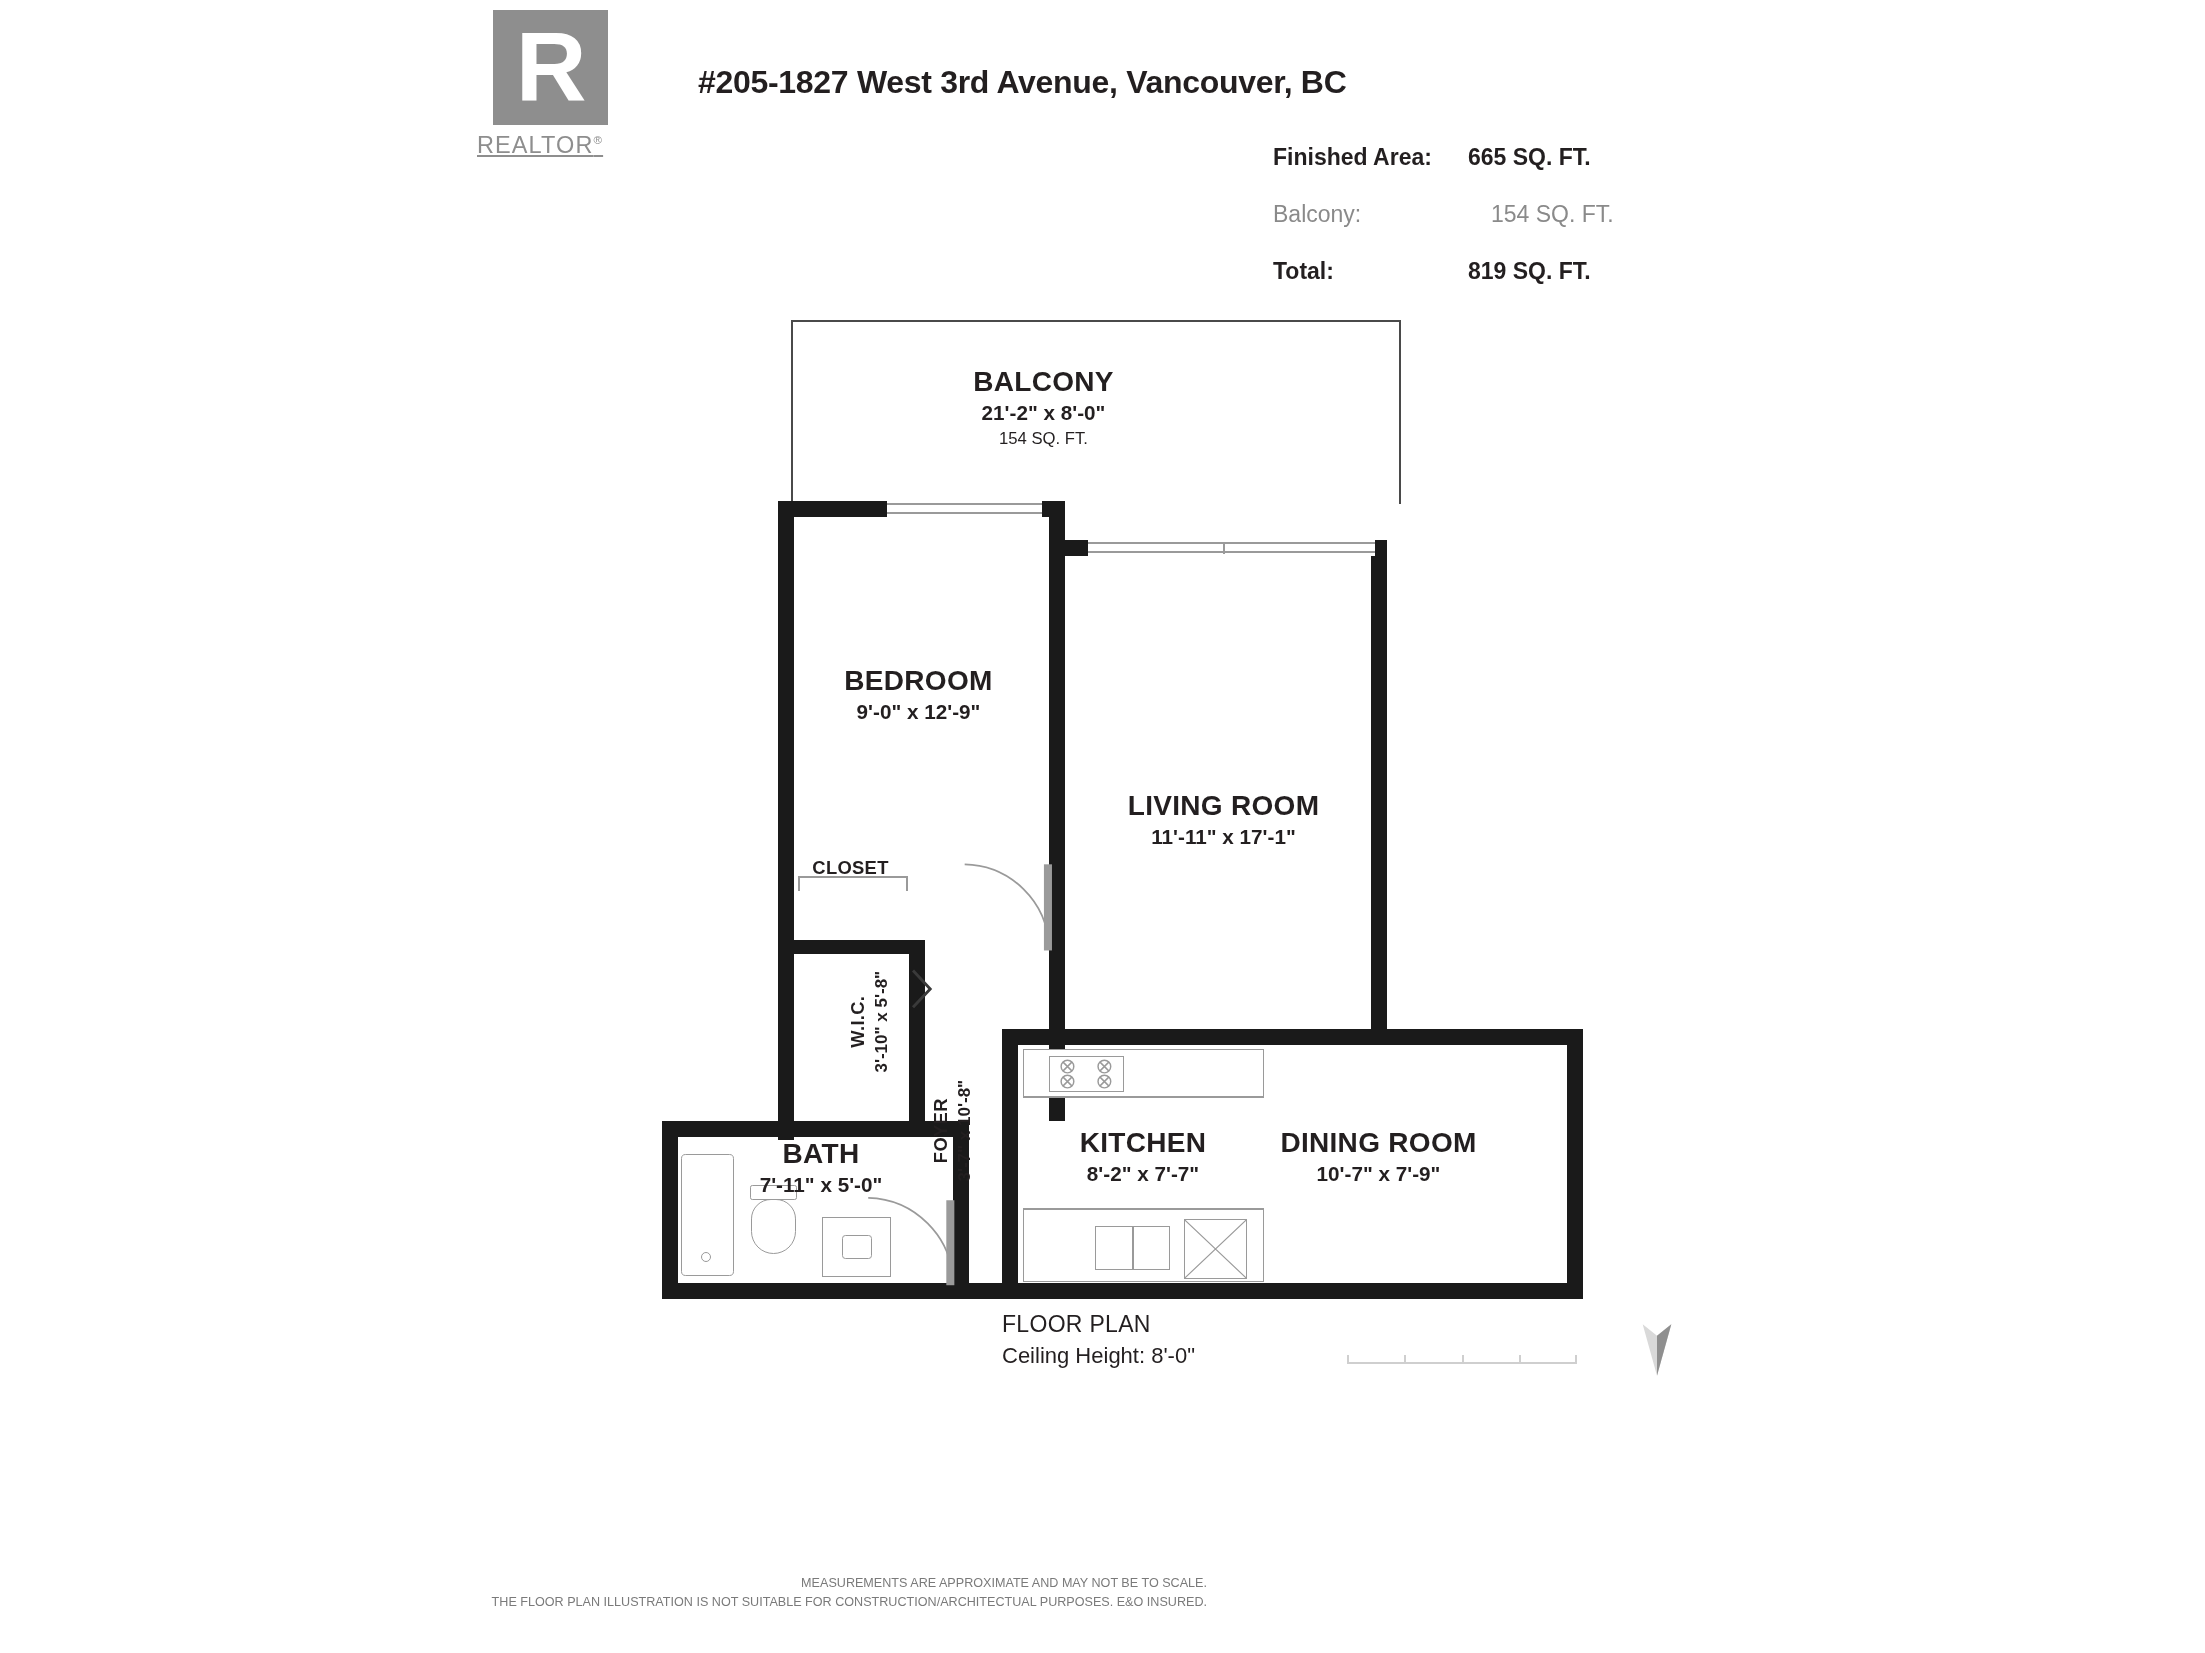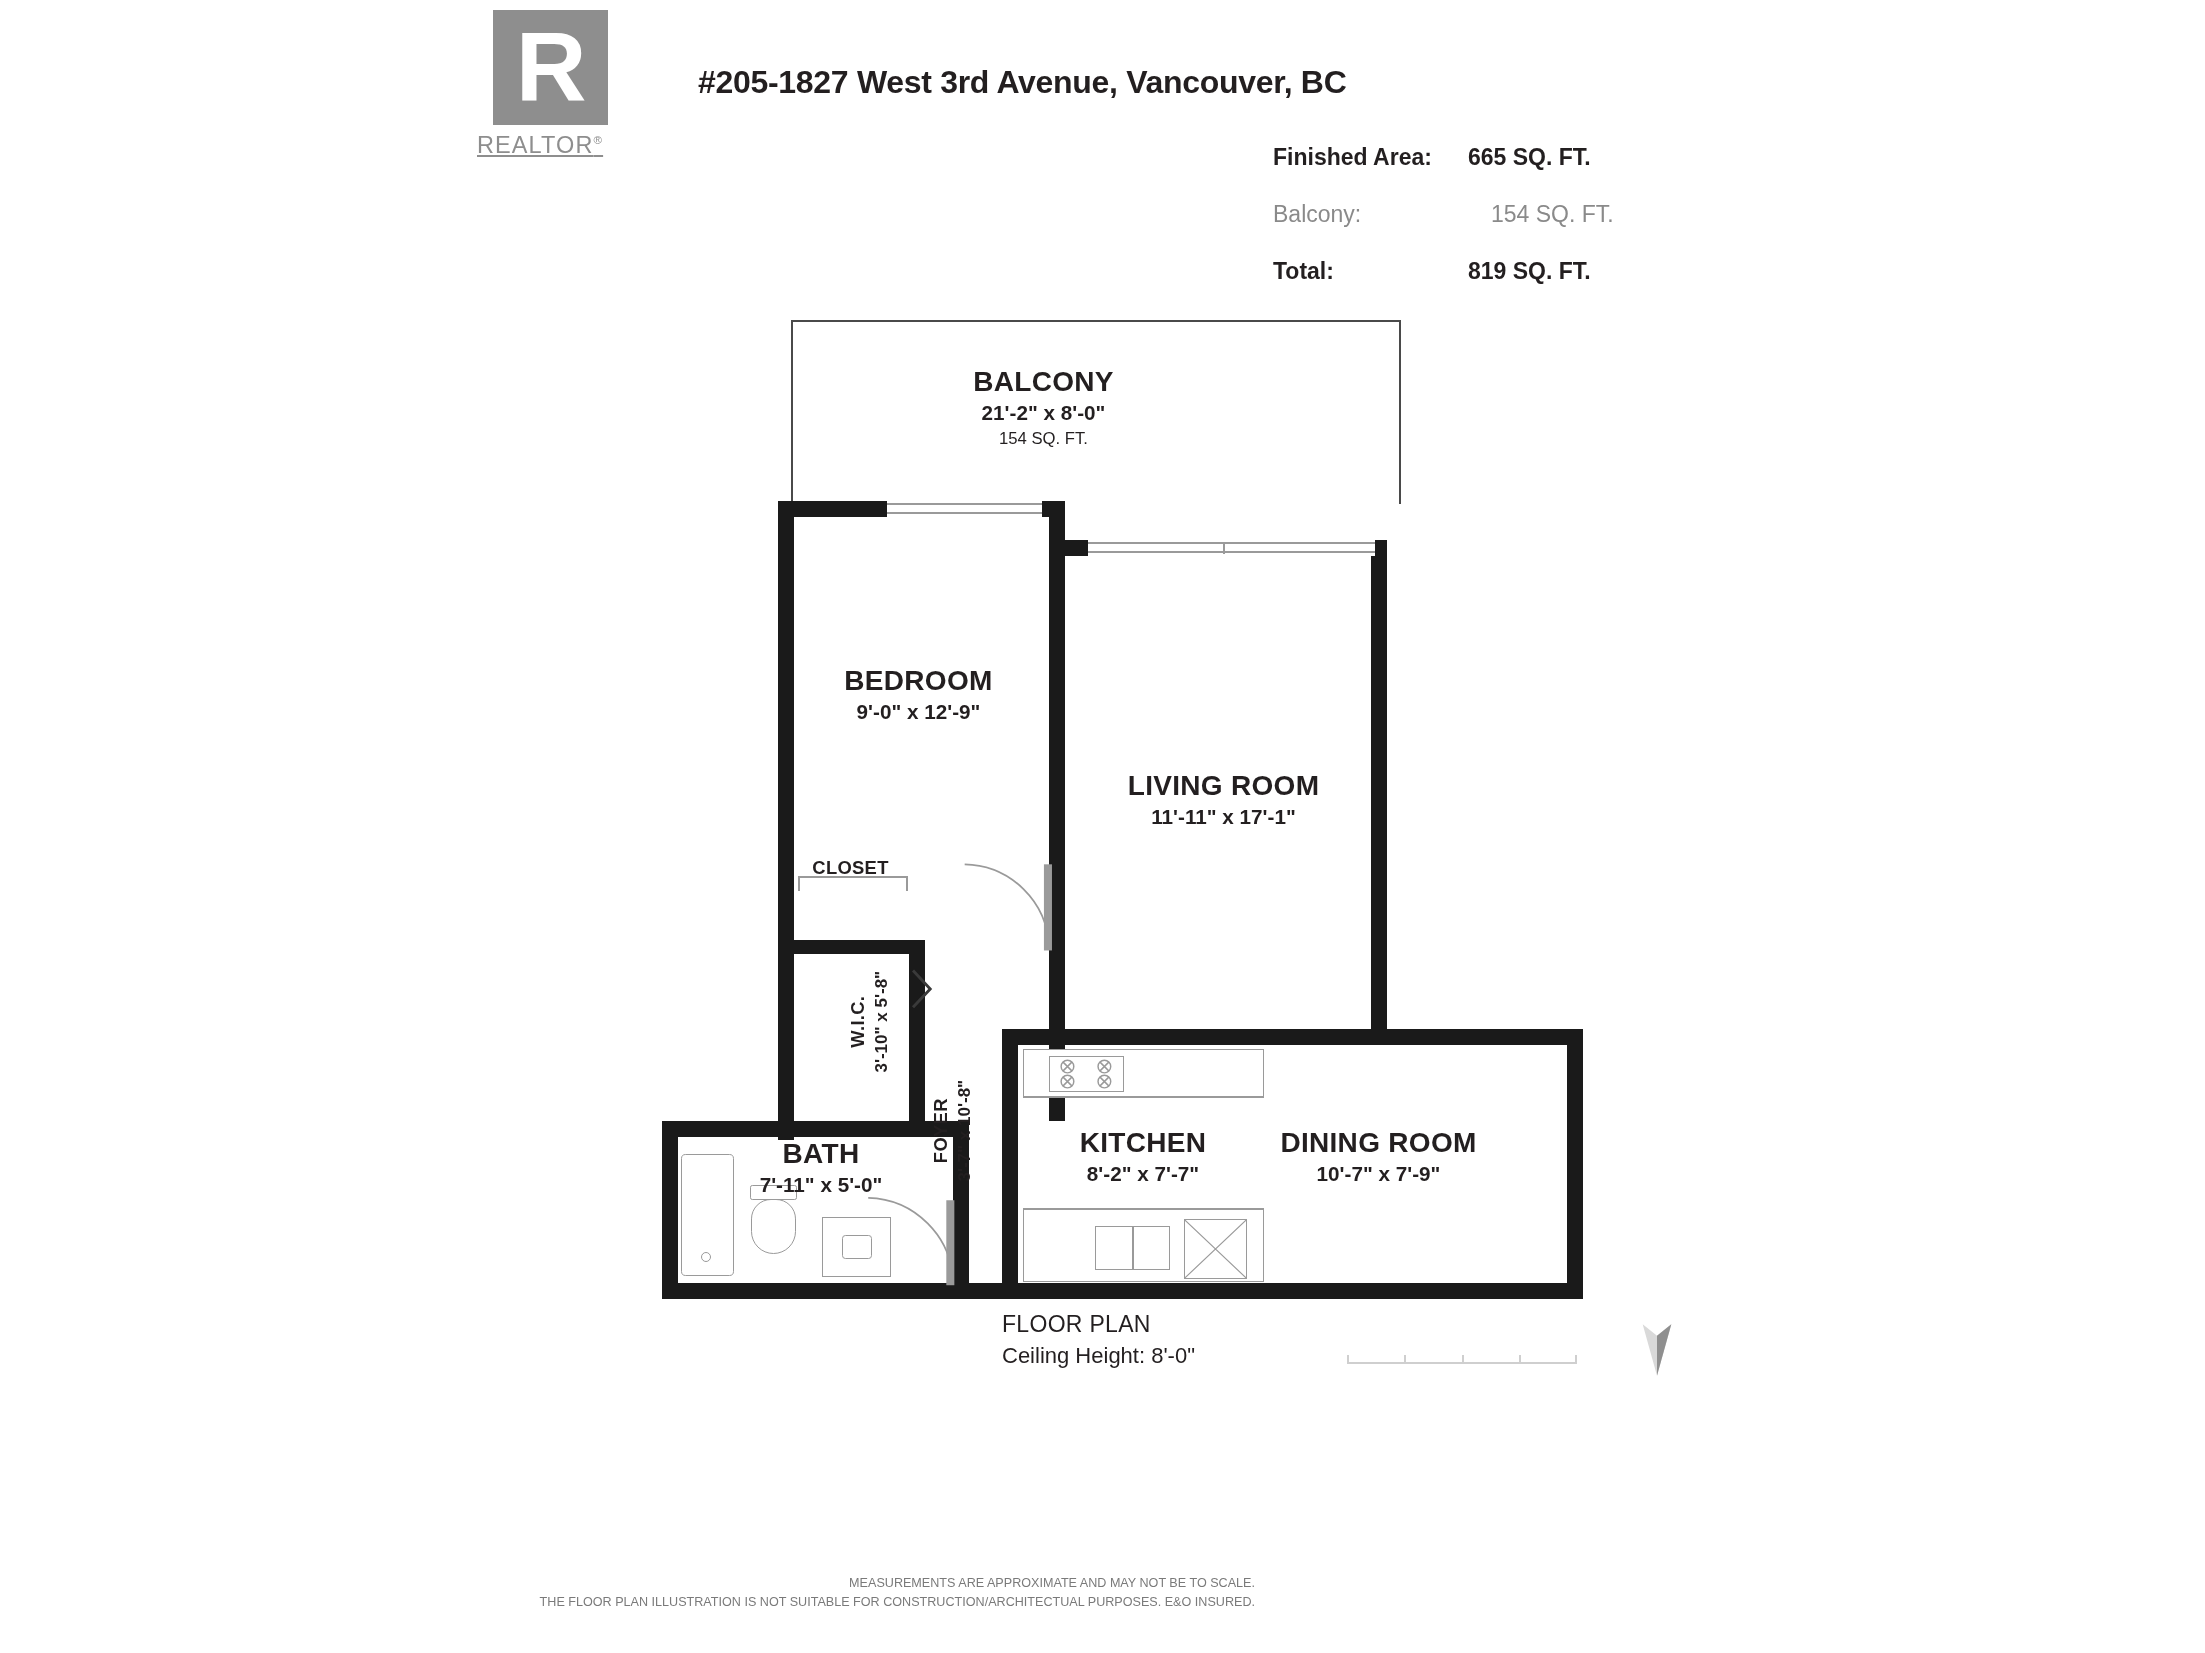--- a/index.html
+++ b/index.html
@@ -238,21 +238,21 @@
     top: 1493px;
     text-align: right;
     font-family: "Liberation Sans", sans-serif;
     font-size: 13.8px;
     color: #4f4f4f;
     line-height: 1.45;
     width: 402px;
   }
   .disclaimer {
     position: absolute;
-    right: 950px;
+    right: 998px;
     top: 1574px;
     text-align: right;
     font-family: "Liberation Sans", sans-serif;
     font-size: 12.6px;
     color: #7a7a7a;
     line-height: 1.5;
     width: 804px;
   }
 </style>
 </head>
@@ -372,21 +372,21 @@
       <span class="name">BALCONY</span>
       <span class="dim">21'-2" x 8'-0"</span>
       <span class="sub">154 SQ. FT.</span>
     </div>
 
     <div class="lbl" style="left:798px; top:665px; width:241px;">
       <span class="name">BEDROOM</span>
       <span class="dim">9'-0" x 12'-9"</span>
     </div>
 
-    <div class="lbl" style="left:1103px; top:770px; width:241px;">
+    <div class="lbl" style="left:1103px; top:790px; width:241px;">
       <span class="name">LIVING ROOM</span>
       <span class="dim">11'-11" x 17'-1"</span>
     </div>
 
     <div class="lbl small" style="left:793px; top:857px; width:115px;">
       <span class="name">CLOSET</span>
     </div>
 
     <div class="lbl small rot90" style="left:784px; top:999px; width:172px;">
       <span class="name">W.I.C.</span>

